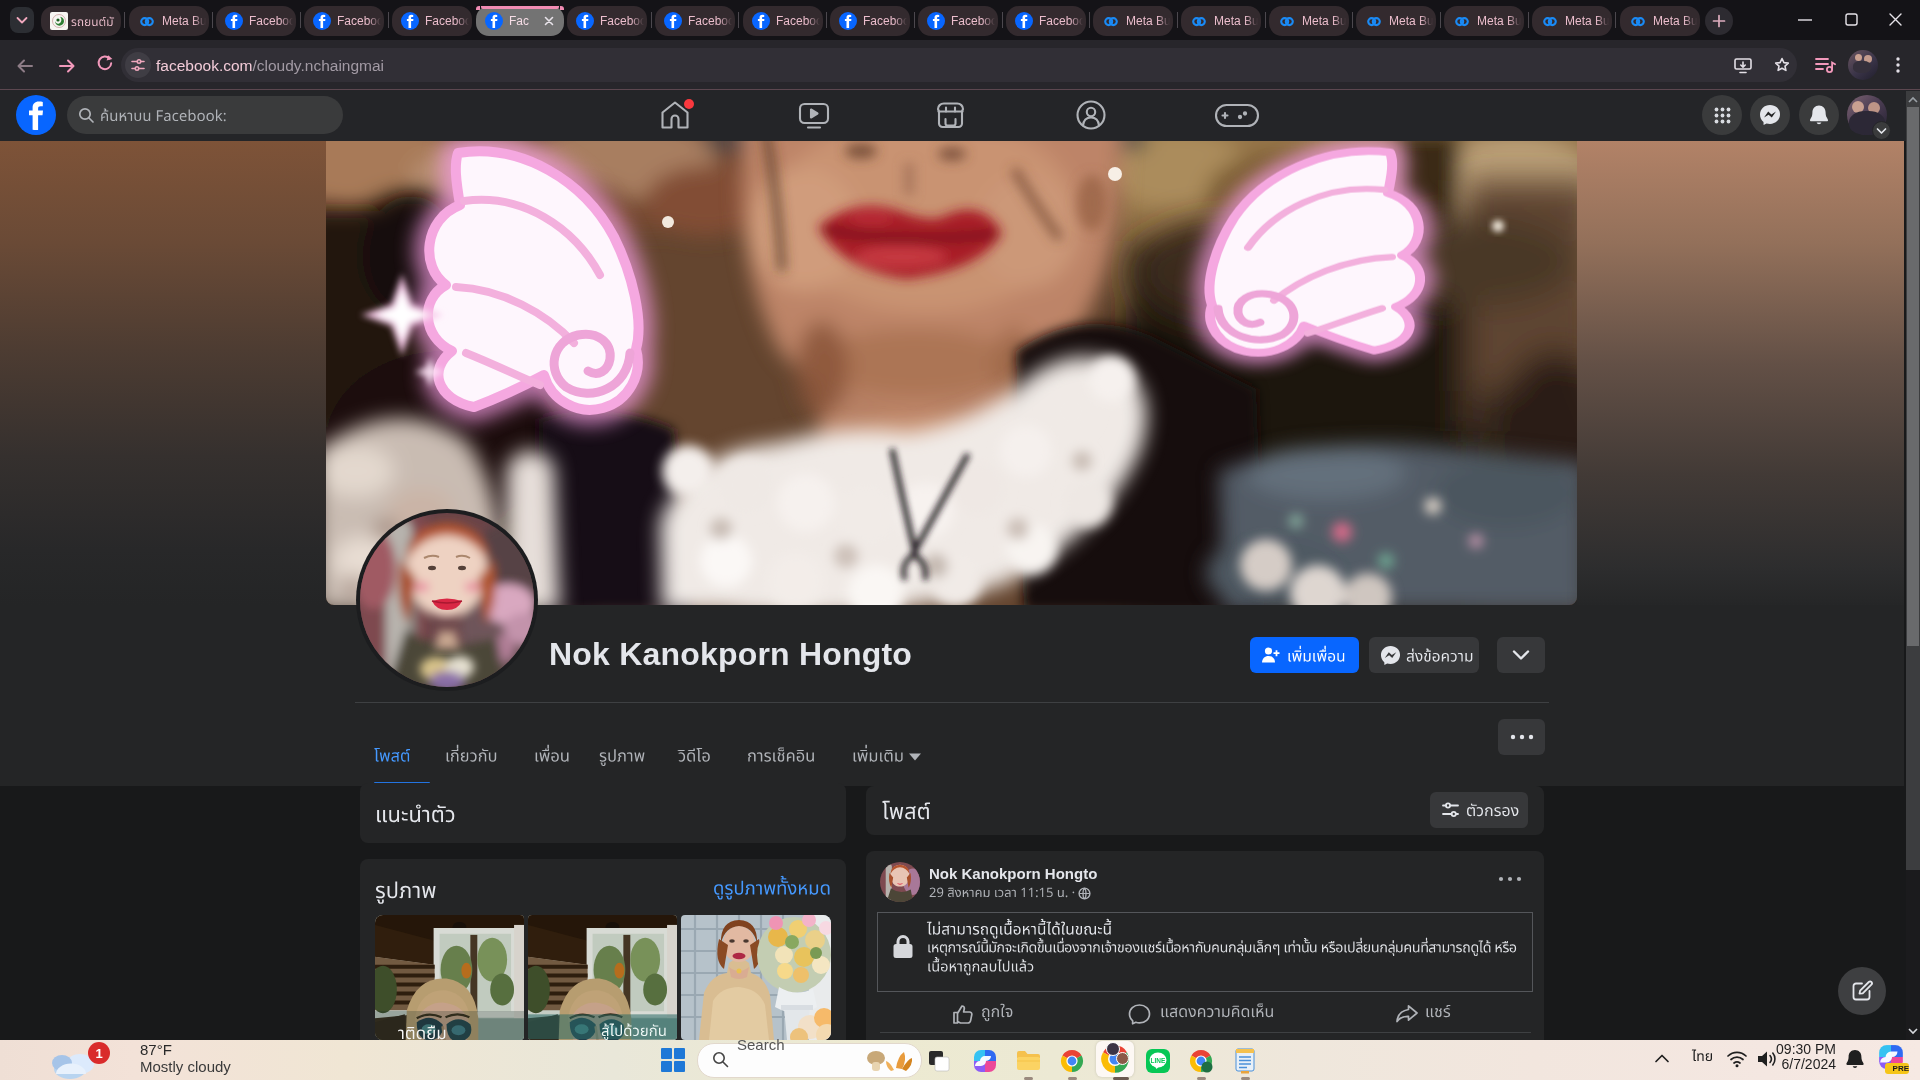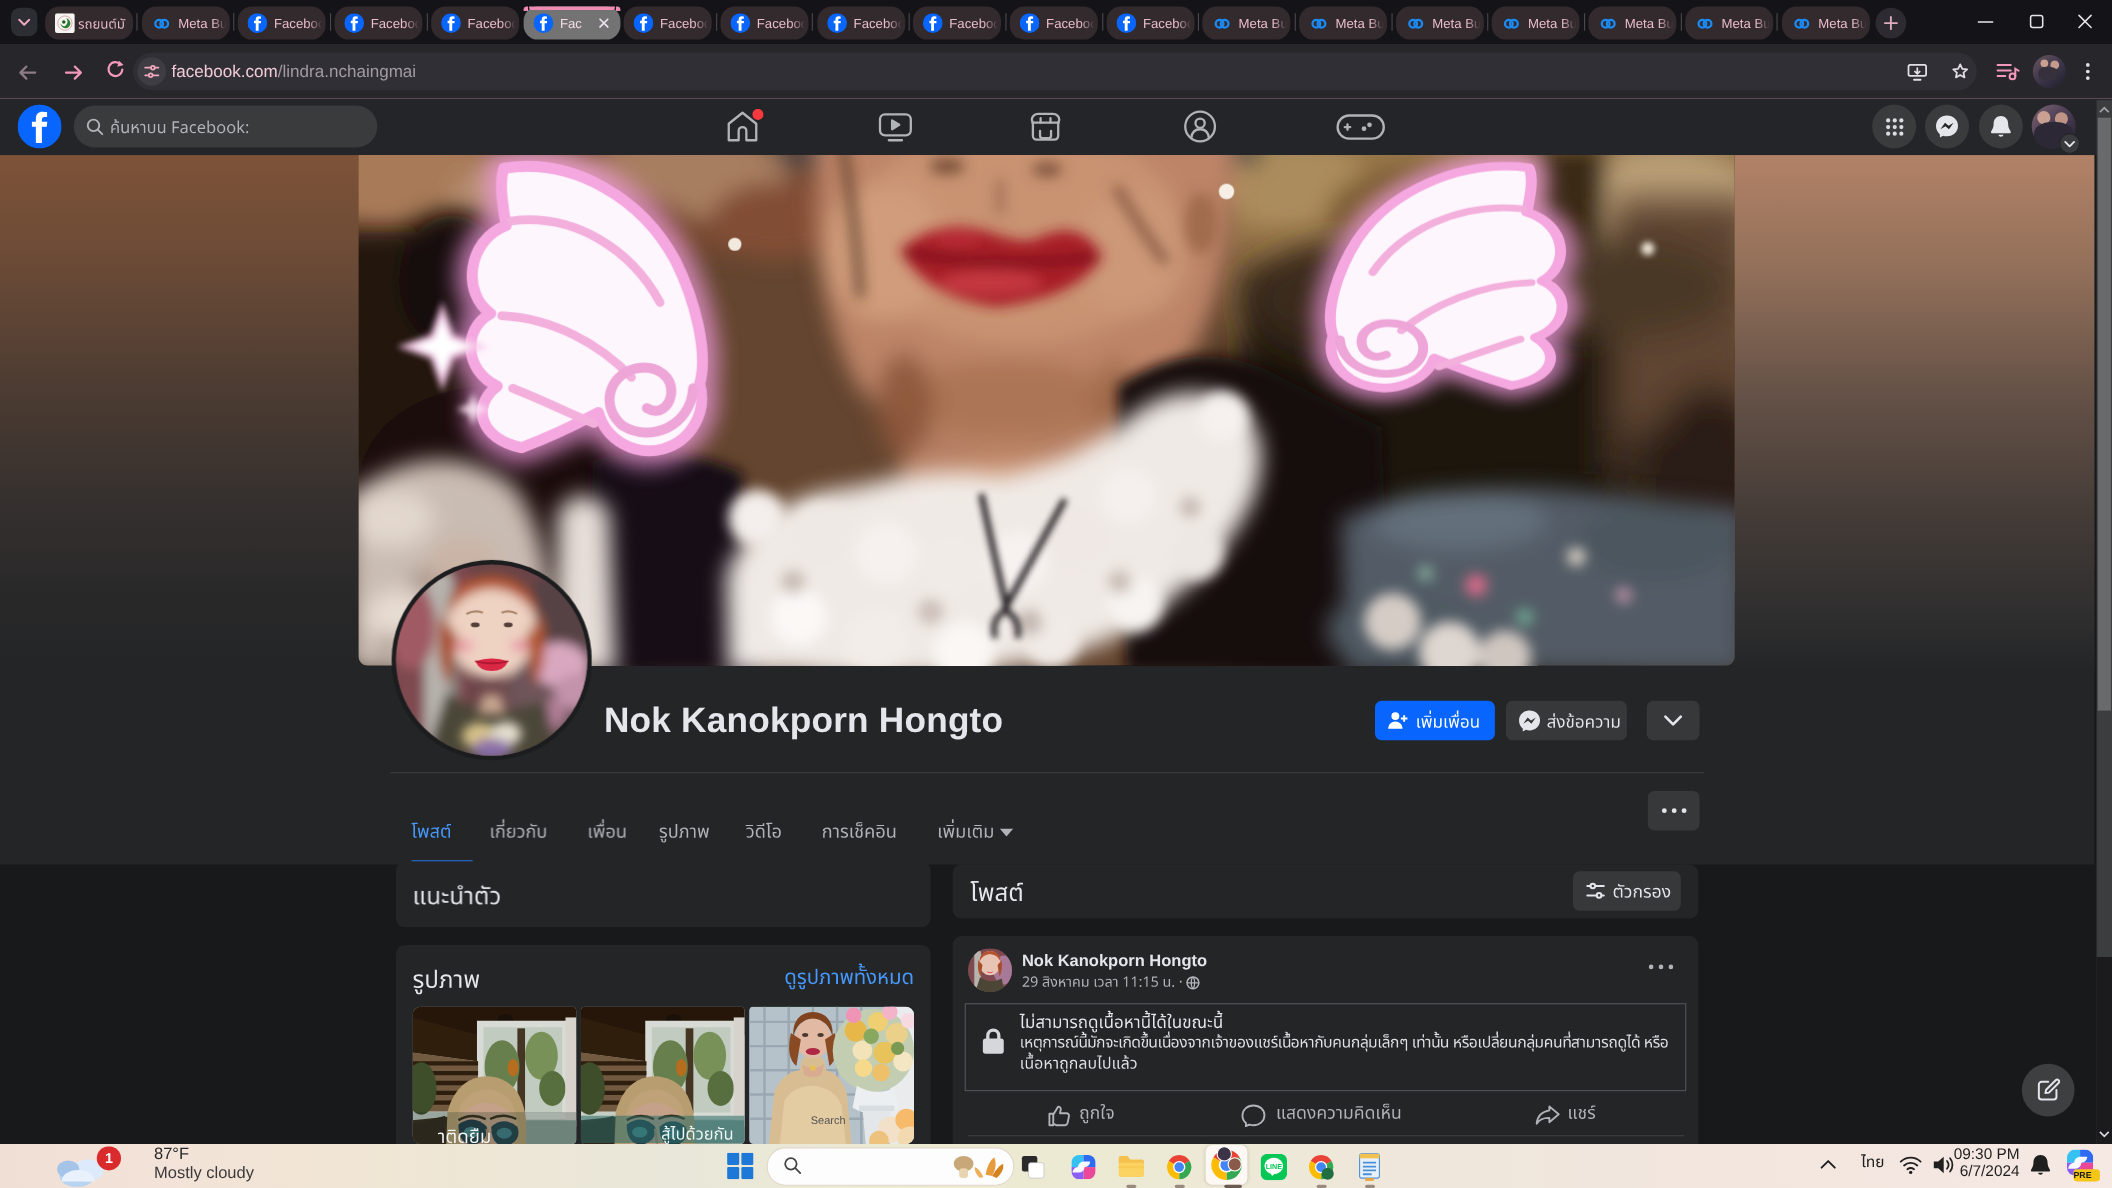--- a/index.html
+++ b/index.html
@@ -210,21 +210,21 @@
 <div class="a" style="left:121px;top:48px;width:1676px;height:34px;border-radius:17px;background:#312f36"></div>
 <div class="a" style="left:125px;top:52px;width:26px;height:26px;border-radius:50%;background:#3f3d44"></div>
 <svg class="a" style="left:129px;top:56px" width="18" height="18" viewBox="0 0 18 18">
       <g stroke="#f0a8bd" stroke-width="1.6" stroke-linecap="round">
         <path d="M3 5.5 h5 M12 5.5 h3"></path>
         <circle cx="10" cy="5.5" r="1.7" fill="none"></circle>
         <path d="M3 12.5 h3 M10 12.5 h5"></path>
         <circle cx="8" cy="12.5" r="1.7" fill="none"></circle>
       </g>
     </svg>
-<div class="a" style="left:156px;top:57px;font-size:15.5px;color:#f2cbd8">facebook.com<span style="color:#a29aa4">/lindra.nchaingmai</span></div>
+<div class="a" style="left:156px;top:57px;font-size:15.5px;color:#f2cbd8">facebook.com<span style="color:#a29aa4">/cloudy.nchaingmai</span></div>
 <svg class="a" style="left:1732px;top:54px" width="62" height="24" viewBox="0 0 62 24">
 <g stroke="#e3dfe6" stroke-width="1.6" fill="none" stroke-linecap="round" stroke-linejoin="round">
 <rect x="3" y="5" width="16" height="10" rx="1.5"></rect>
         <path d="M8 18.5 h6"></path>
         <path d="M11 8 v5 M8.8 11 11 13.2 13.2 11"></path>
 <path d="M50 4.5 51.9 8.6 56.3 9.1 53 12.1 53.9 16.4 50 14.2 46.1 16.4 47 12.1 43.7 9.1 48.1 8.6z"></path>
 </g>
     </svg>
 <svg class="a" style="left:1812px;top:52px" width="26" height="26" viewBox="0 0 26 26">
       <g stroke="#f299bb" stroke-width="1.8" fill="none" stroke-linecap="round">
@@ -769,21 +769,21 @@
         <rect x="13" y="0" width="11" height="11" rx="1"></rect>
         <rect x="0" y="13" width="11" height="11" rx="1"></rect>
         <rect x="13" y="13" width="11" height="11" rx="1"></rect>
       </g>
     </svg>
 <div class="a" style="left:697px;top:1043px;width:223px;height:33px;border-radius:17px;background:#fdfdfd;border:1px solid #e2d8cc"></div>
 <svg class="a" style="left:712px;top:1051px" width="17" height="17" viewBox="0 0 17 17">
       <circle cx="7" cy="7" r="5.2" fill="none" stroke="#444" stroke-width="1.6"></circle>
       <path d="M11 11 15.5 15.5" stroke="#444" stroke-width="1.6" stroke-linecap="round"></path>
     </svg>
-<div class="a" style="left:737px;top:1014px;font-size:10px;color:#555">Search</div>
+<div class="a" style="left:737px;top:1036px;font-size:15px;color:#555">Search</div>
 <circle class="a"></circle>
 <svg class="a" style="left:866px;top:1048px" width="48" height="26" viewBox="0 0 48 26">
 <ellipse cx="10" cy="10" rx="9" ry="7" fill="#c8a878"></ellipse>
       <rect x="6" y="14" width="8" height="9" rx="3" fill="#e8d4b0"></rect>
 <path d="M30 20 q2 -12 8 -16 q3 8 -2 17z" fill="#e89b3c"></path>
       <path d="M36 21 q6 -10 10 -11 q1 7 -6 13z" fill="#d4841f"></path>
       <path d="M28 22 q-4 -8 -8 -9 q0 6 5 10z" fill="#f0b05a"></path>
 </svg>
 <svg class="a" style="left:928px;top:1050px" width="22" height="22" viewBox="0 0 22 22">
       <rect x="1" y="1" width="14" height="14" rx="2" fill="#2a2a2a"></rect>
@@ -886,21 +886,21 @@
         </clipPath>
       </defs>
       <g clip-path="url(#cpg2c)">
         <rect x="1" y="1" width="11" height="11" fill="#35c2f2"></rect>
         <rect x="12" y="1" width="11" height="11" fill="#2f6af2"></rect>
         <rect x="12" y="12" width="11" height="11" fill="#ec4899"></rect>
         <rect x="1" y="12" width="11" height="11" fill="#8b5cf6"></rect>
         <path d="M7 12 a5 5 0 0 1 5-5 h6 a5 5 0 0 1-5 5 5 5 0 0 1 -5 5 h-6 a5 5 0 0 1 5-5z" fill="#fff" opacity=".95"></path>
       </g>
     </svg>
-<div class="a" style="left:1885px;top:1063px;width:24px;height:11px;border-radius:3px;background:#f5c518;font-size:8px;font-weight:bold;color:#1a1a1a;text-align:left;line-height:11px">PRE</div>
+<div class="a" style="left:1885px;top:1063px;width:24px;height:11px;border-radius:3px;background:#f5c518;font-size:8px;font-weight:bold;color:#1a1a1a;text-align:right;line-height:11px">PRE</div>
 <svg style="position:absolute;left:71px;top:13.5px;overflow:visible" width="44" height="17" viewBox="0 -12 44 17">
       <path fill="#e9bcca" d="M2.8 0.1Q2.1 0.1 1.5 -0Q0.9 -0.2 0.5 -0.3L0.8 -1.2Q1 -1.1 1.4 -1Q1.7 -0.9 2.1 -0.8Q2.4 -0.8 2.8 -0.8Q3.5 -0.8 3.9 -1Q4.3 -1.2 4.3 -1.7Q4.3 -2 4.2 -2.2Q4 -2.4 3.7 -2.5Q3.4 -2.7 2.9 -2.9Q2.1 -3.1 1.6 -3.4Q1.1 -3.6 0.8 -4Q0.6 -4.4 0.6 -5Q0.6 -5.5 0.8 -5.9Q1.1 -6.3 1.7 -6.5Q2.2 -6.7 3.1 -6.7Q3.7 -6.7 4.2 -6.6Q4.7 -6.5 5 -6.3V-5.4Q4.8 -5.5 4.5 -5.6Q4.2 -5.7 3.8 -5.8Q3.5 -5.8 3.1 -5.8Q2.3 -5.8 2 -5.6Q1.6 -5.3 1.6 -5Q1.6 -4.8 1.8 -4.6Q1.9 -4.4 2.3 -4.2Q2.7 -4.1 3.3 -3.8Q3.9 -3.6 4.3 -3.4Q4.8 -3.1 5.1 -2.8Q5.4 -2.4 5.4 -1.8Q5.4 -1.3 5.1 -0.9Q4.9 -0.4 4.3 -0.1Q3.8 0.1 2.8 0.1Z M8.2 0.1Q7.8 0.1 7.5 0Q7.2 -0.1 7 -0.4Q6.9 -0.6 6.9 -1.1V-2.3Q6.9 -3 7.2 -3.4Q7.5 -3.7 8 -3.9L8 -3.9L6.6 -4.4V-4.8Q6.6 -5.3 7 -5.7Q7.3 -6.2 7.9 -6.4Q8.5 -6.7 9.4 -6.7Q10.1 -6.7 10.7 -6.5Q11.4 -6.2 11.7 -5.7Q12.1 -5.2 12.1 -4.4V0H11V-4.3Q11 -5.1 10.5 -5.5Q10.1 -5.8 9.3 -5.8Q8.6 -5.8 8.2 -5.5Q7.7 -5.2 7.7 -4.7L9.1 -4.1L9 -3.5Q8.6 -3.5 8.2 -3.3Q7.9 -3.1 7.9 -2.4V-1.3Q7.9 -1 8.1 -0.9Q8.2 -0.8 8.4 -0.8Q8.6 -0.8 8.7 -0.8Q8.8 -0.8 8.9 -0.8L9 -0.1Q8.8 0 8.6 0.1Q8.4 0.1 8.2 0.1Z M16.6 0.1Q15.6 0.1 15 -0.1Q14.4 -0.4 14.2 -0.9Q13.9 -1.3 13.9 -1.9Q13.9 -2.5 14.1 -2.8Q14.3 -3.1 14.5 -3.3Q14.7 -3.5 15 -3.5V-3.6Q14.8 -3.6 14.5 -3.8Q14.2 -4 14.1 -4.3Q13.9 -4.6 13.9 -5Q13.9 -5.4 14.1 -5.8Q14.3 -6.2 14.7 -6.4Q15.1 -6.7 15.9 -6.7Q16.1 -6.7 16.5 -6.6Q16.8 -6.6 16.9 -6.5L16.7 -5.7Q16.6 -5.7 16.4 -5.7Q16.2 -5.8 16 -5.8Q15.5 -5.8 15.2 -5.5Q15 -5.3 15 -4.9Q15 -4.5 15.2 -4.3Q15.4 -4.1 15.7 -4Q16.1 -3.9 16.4 -3.9H16.6V-3.1H16.4Q15.7 -3.1 15.4 -2.9Q15 -2.6 15 -2Q15 -1.7 15.2 -1.4Q15.3 -1.1 15.6 -0.9Q16 -0.8 16.6 -0.8Q17.2 -0.8 17.5 -0.9Q17.9 -1.1 18 -1.4Q18.2 -1.7 18.2 -2.2V-6.6H19.2V-2.3Q19.2 -1 18.6 -0.4Q18 0.1 16.6 0.1Z M23.4 0.1Q22.7 0.1 22.2 -0.1Q21.7 -0.4 21.4 -0.9Q21.2 -1.4 21.2 -2.2V-6.6H22.2V-2.2Q22.2 -1.5 22.6 -1.2Q23 -0.8 23.7 -0.8Q24.5 -0.8 25 -1.3Q25.4 -1.9 25.4 -2.8V-6.6H26.5V0H25.6L25.6 -1H25.5Q25.3 -0.5 24.8 -0.2Q24.2 0.1 23.4 0.1Z M30.9 0.1Q29.9 0.1 29.3 -0.3Q28.8 -0.8 28.5 -1.6Q28.3 -2.4 28.3 -3.4Q28.3 -4.6 28.5 -5.3Q28.8 -6 29.2 -6.4Q29.6 -6.7 30.3 -6.7Q30.7 -6.7 31 -6.6Q31.3 -6.4 31.4 -6.1H31.4Q31.5 -6.4 31.9 -6.6Q32.2 -6.7 32.6 -6.7Q33.4 -6.7 33.8 -6.3Q34.2 -5.9 34.2 -5V0H33.2V-5Q33.2 -5.5 33 -5.6Q32.7 -5.8 32.4 -5.8Q32.1 -5.8 31.9 -5.6Q31.8 -5.5 31.7 -5.1H31.1Q31 -5.5 30.8 -5.7Q30.6 -5.8 30.3 -5.8Q29.9 -5.8 29.6 -5.2Q29.4 -4.7 29.4 -3.4Q29.4 -2.6 29.5 -2Q29.6 -1.4 30 -1.1Q30.3 -0.8 31 -0.8Q31.2 -0.8 31.4 -0.8Q31.5 -0.8 31.7 -0.9L31.8 -0Q31.6 0 31.4 0.1Q31.1 0.1 30.9 0.1Z M32.2 -7.3Q32.1 -7.4 32 -7.6Q32 -7.8 32 -8Q32 -8.3 32.1 -8.5Q32.2 -8.7 32.5 -8.9Q32.7 -9 33.2 -9H34.9V-8.2H33.5Q33.3 -8.2 33.1 -8.1Q33 -8 33 -7.8Q33 -7.7 33 -7.6Q33 -7.5 33.1 -7.4Z M39.3 0.1Q38.6 0.1 38 -0.2Q37.5 -0.5 37.2 -1H37.2L37.1 0H36.3V-6.6H37.3V-2.8Q37.3 -2.2 37.5 -1.7Q37.8 -1.3 38.2 -1Q38.6 -0.8 39.1 -0.8Q39.8 -0.8 40.2 -1.2Q40.5 -1.5 40.5 -2.2V-6.6H41.6V-2.2Q41.6 -1.4 41.3 -0.9Q41.1 -0.4 40.5 -0.1Q40 0.1 39.3 0.1Z M40 -7.6Q39.5 -7.6 39.2 -7.8Q38.9 -7.9 38.7 -8.1Q38.6 -8.4 38.6 -8.6Q38.6 -8.8 38.6 -9Q38.7 -9.2 38.8 -9.3L39.7 -9.2Q39.7 -9.1 39.6 -9Q39.6 -8.9 39.6 -8.8Q39.6 -8.7 39.7 -8.6Q39.8 -8.4 40 -8.4H43.1V-7.6Z"></path>
     </svg>
     <svg style="position:absolute;left:100px;top:106px;overflow:visible" width="128" height="21" viewBox="0 -15 128 21">
       <path fill="#b0b3b8" d="M1.2 0V-5.2Q1.2 -6.8 2 -7.6Q2.8 -8.4 4.6 -8.4Q6.4 -8.4 7.2 -7.6Q8 -6.8 8 -5.2V0H6.7V-5.2Q6.7 -6.3 6.1 -6.8Q5.6 -7.3 4.6 -7.3Q3.6 -7.3 3.1 -6.8Q2.5 -6.3 2.5 -5.2V-3.6L2.6 -3.6Q2.9 -4.2 3.4 -4.3Q3.9 -4.5 4.8 -4.5H5.2V-3.4H4.8Q3.8 -3.4 3.4 -3.2Q2.9 -2.9 2.7 -2.5Q2.5 -2.1 2.5 -1.6V0Z M3.7 -9.5V-10.2Q4 -10.2 4.3 -10.4Q4.6 -10.5 4.8 -10.7Q5 -10.8 5 -11.1Q5 -11.3 4.9 -11.4Q4.8 -11.5 4.6 -11.5Q4.4 -11.5 4.3 -11.5Q4.1 -11.4 4 -11.4L3.7 -12.2Q4 -12.4 4.4 -12.5Q4.7 -12.6 4.9 -12.6Q5.5 -12.6 5.9 -12.3Q6.2 -11.9 6.2 -11.4Q6.2 -11 6 -10.7Q5.8 -10.4 5.5 -10.2L5.4 -10.6H8.3V-9.5Z M13.3 0.1Q12.4 0.1 11.7 -0.2Q11.1 -0.5 10.8 -1.1Q10.4 -1.7 10.4 -2.7V-8.2H11.8V-2.8Q11.8 -1.9 12.2 -1.4Q12.7 -1 13.5 -1Q14.6 -1 15.2 -1.6Q15.8 -2.3 15.8 -3.5V-8.2H17.1V0H16L15.9 -1.2H15.8Q15.6 -0.6 14.9 -0.2Q14.2 0.1 13.3 0.1Z M19.7 0V-8.2H21.1V-4.7H21.1L24.5 -8.2H26.1V-8.2L21.1 -3.1V0ZM24.8 0V-2.9Q24.8 -3.8 24.3 -4.3Q23.8 -4.8 22.5 -4.8L23.3 -5.7Q24.2 -5.7 24.9 -5.4Q25.5 -5.1 25.8 -4.4Q26.2 -3.8 26.2 -2.9V0Z M30.8 0V-5.8Q30.8 -6.6 30.4 -6.9Q30.1 -7.3 29.3 -7.3Q28.7 -7.3 28.3 -7.1Q27.8 -7 27.4 -6.7V-7.9Q27.7 -8.1 28.2 -8.2Q28.8 -8.4 29.5 -8.4Q30.3 -8.4 30.9 -8.1Q31.5 -7.9 31.8 -7.4Q32.1 -6.9 32.1 -6V0Z M37.8 0.1Q36 0.1 35.3 -0.7Q34.5 -1.5 34.5 -3V-8.2H35.8V-3Q35.8 -1.9 36.3 -1.5Q36.8 -1 37.8 -1Q38.8 -1 39.3 -1.5Q39.8 -1.9 39.8 -3V-8.2H41.1V-3Q41.1 -1.5 40.4 -0.7Q39.6 0.1 37.8 0.1Z M46.4 0.1Q45.5 0.1 44.9 -0.2Q44.2 -0.5 43.9 -1.1Q43.6 -1.7 43.6 -2.7V-8.2H44.9V-2.8Q44.9 -1.9 45.4 -1.4Q45.8 -1 46.7 -1Q47.7 -1 48.3 -1.6Q48.9 -2.3 48.9 -3.5V-8.2H50.2V0H49.1L49.1 -1.2H49Q48.7 -0.6 48.1 -0.2Q47.4 0.1 46.4 0.1Z M58.3 0H56.9V-10.7H62.9V-9.5H58.3V-5.7H62.6V-4.5H58.3Z M67.6 -8.2Q69 -8.2 69.7 -7.5Q70.4 -6.9 70.4 -5.5V0H69.5L69.2 -1.1H69.2Q68.8 -0.7 68.5 -0.4Q68.1 -0.1 67.6 0Q67.1 0.1 66.5 0.1Q65.7 0.1 65.2 -0.1Q64.6 -0.4 64.3 -0.9Q63.9 -1.4 63.9 -2.2Q63.9 -3.4 64.9 -4.1Q65.8 -4.7 67.8 -4.8L69.1 -4.8V-5.3Q69.1 -6.3 68.7 -6.7Q68.3 -7.1 67.5 -7.1Q66.9 -7.1 66.3 -6.9Q65.7 -6.7 65.2 -6.5L64.8 -7.5Q65.3 -7.8 66.1 -8Q66.8 -8.2 67.6 -8.2ZM67.9 -3.9Q66.4 -3.8 65.9 -3.4Q65.3 -3 65.3 -2.2Q65.3 -1.5 65.7 -1.2Q66.1 -0.9 66.8 -0.9Q67.8 -0.9 68.5 -1.5Q69.1 -2 69.1 -3.2V-3.9Z M76.2 0.1Q75.1 0.1 74.3 -0.3Q73.4 -0.7 73 -1.6Q72.5 -2.5 72.5 -4Q72.5 -5.5 73 -6.4Q73.5 -7.3 74.3 -7.8Q75.2 -8.2 76.2 -8.2Q76.9 -8.2 77.4 -8.1Q78 -7.9 78.4 -7.8L78 -6.7Q77.6 -6.8 77.1 -6.9Q76.6 -7 76.2 -7Q75.4 -7 74.9 -6.7Q74.4 -6.3 74.1 -5.7Q73.8 -5 73.8 -4Q73.8 -3 74.1 -2.4Q74.4 -1.7 74.9 -1.3Q75.4 -1 76.1 -1Q76.8 -1 77.3 -1.1Q77.8 -1.3 78.2 -1.5V-0.3Q77.8 -0.1 77.3 0Q76.8 0.1 76.2 0.1Z M83.2 -8.2Q84.3 -8.2 85 -7.7Q85.8 -7.3 86.2 -6.5Q86.5 -5.7 86.5 -4.6V-3.8H81Q81.1 -2.4 81.7 -1.7Q82.4 -1 83.6 -1Q84.4 -1 85 -1.1Q85.6 -1.3 86.2 -1.5V-0.4Q85.6 -0.1 85 0Q84.4 0.1 83.5 0.1Q82.4 0.1 81.5 -0.3Q80.7 -0.8 80.2 -1.7Q79.7 -2.6 79.7 -4Q79.7 -5.3 80.1 -6.2Q80.6 -7.2 81.4 -7.7Q82.2 -8.2 83.2 -8.2ZM83.2 -7.1Q82.3 -7.1 81.7 -6.5Q81.2 -5.9 81.1 -4.8H85.2Q85.2 -5.5 85 -6Q84.8 -6.5 84.3 -6.8Q83.9 -7.1 83.2 -7.1Z M89.9 -8.6Q89.9 -8.1 89.9 -7.7Q89.9 -7.2 89.8 -7H89.9Q90.3 -7.5 90.9 -7.8Q91.5 -8.2 92.4 -8.2Q93.9 -8.2 94.8 -7.1Q95.7 -6.1 95.7 -4Q95.7 -2.6 95.3 -1.7Q94.9 -0.8 94.1 -0.3Q93.4 0.1 92.4 0.1Q91.5 0.1 90.9 -0.2Q90.3 -0.5 89.9 -1H89.8L89.5 0H88.6V-11.4H89.9ZM92.2 -7.1Q91.3 -7.1 90.8 -6.8Q90.3 -6.4 90.1 -5.8Q89.9 -5.1 89.9 -4.1V-4Q89.9 -2.5 90.4 -1.7Q90.9 -0.9 92.2 -0.9Q93.3 -0.9 93.8 -1.7Q94.3 -2.5 94.3 -4Q94.3 -5.5 93.8 -6.3Q93.3 -7.1 92.2 -7.1Z M104.8 -4Q104.8 -3 104.5 -2.3Q104.3 -1.5 103.8 -0.9Q103.3 -0.4 102.6 -0.1Q101.9 0.1 101.1 0.1Q100.3 0.1 99.6 -0.1Q98.9 -0.4 98.4 -0.9Q97.9 -1.5 97.6 -2.3Q97.4 -3 97.4 -4Q97.4 -5.4 97.8 -6.3Q98.3 -7.2 99.1 -7.7Q99.9 -8.2 101.1 -8.2Q102.2 -8.2 103 -7.7Q103.9 -7.2 104.3 -6.3Q104.8 -5.4 104.8 -4ZM98.7 -4Q98.7 -3.1 99 -2.4Q99.2 -1.7 99.8 -1.3Q100.3 -0.9 101.1 -0.9Q101.9 -0.9 102.4 -1.3Q102.9 -1.7 103.2 -2.4Q103.4 -3.1 103.4 -4Q103.4 -5 103.2 -5.7Q102.9 -6.3 102.4 -6.7Q101.9 -7.1 101.1 -7.1Q99.8 -7.1 99.3 -6.3Q98.7 -5.5 98.7 -4Z M113.9 -4Q113.9 -3 113.6 -2.3Q113.4 -1.5 112.9 -0.9Q112.4 -0.4 111.7 -0.1Q111 0.1 110.1 0.1Q109.3 0.1 108.7 -0.1Q108 -0.4 107.5 -0.9Q107 -1.5 106.7 -2.3Q106.4 -3 106.4 -4Q106.4 -5.4 106.9 -6.3Q107.3 -7.2 108.2 -7.7Q109 -8.2 110.2 -8.2Q111.3 -8.2 112.1 -7.7Q112.9 -7.2 113.4 -6.3Q113.9 -5.4 113.9 -4ZM107.8 -4Q107.8 -3.1 108.1 -2.4Q108.3 -1.7 108.8 -1.3Q109.3 -0.9 110.2 -0.9Q111 -0.9 111.5 -1.3Q112 -1.7 112.3 -2.4Q112.5 -3.1 112.5 -4Q112.5 -5 112.3 -5.7Q112 -6.3 111.5 -6.7Q111 -7.1 110.1 -7.1Q108.9 -7.1 108.4 -6.3Q107.8 -5.5 107.8 -4Z M117.3 -5.4Q117.3 -5.2 117.2 -4.8Q117.2 -4.4 117.2 -4.1H117.3Q117.4 -4.3 117.5 -4.5Q117.7 -4.7 117.9 -4.9Q118.1 -5.2 118.2 -5.3L120.8 -8H122.3L119.1 -4.6L122.6 0H121L118.2 -3.8L117.3 -3V0H116V-11.4H117.3Z M123.8 -0.8Q123.8 -1.4 124.1 -1.6Q124.3 -1.8 124.7 -1.8Q125.1 -1.8 125.4 -1.6Q125.6 -1.4 125.6 -0.8Q125.6 -0.3 125.4 -0Q125.1 0.2 124.7 0.2Q124.3 0.2 124.1 -0Q123.8 -0.3 123.8 -0.8ZM123.8 -7.2Q123.8 -7.8 124.1 -8Q124.3 -8.2 124.7 -8.2Q125.1 -8.2 125.4 -8Q125.6 -7.8 125.6 -7.2Q125.6 -6.7 125.4 -6.4Q125.1 -6.2 124.7 -6.2Q124.3 -6.2 124.1 -6.4Q123.8 -6.7 123.8 -7.2Z"></path>
     </svg>
     <svg style="position:absolute;left:374px;top:744.5px;overflow:visible" width="38" height="23" viewBox="0 -16.5 38 23">
       <path fill="#4599ff" d="M1.8 -7.4V-10.6Q1.8 -11.6 1.3 -12Q0.9 -12.5 0.1 -12.5V-13.1L1.4 -13.6H5.8V-12.5H2.4L2.4 -12.4Q2.8 -12.2 3 -11.7Q3.3 -11.2 3.3 -10.3V-7.4ZM3.6 0.2Q3.2 0.2 2.8 0Q2.3 -0.1 2.1 -0.5Q1.8 -0.9 1.8 -1.6V-9H3.3V-1.7Q3.3 -1.4 3.4 -1.2Q3.6 -1 4 -1Q4.1 -1 4.3 -1.1Q4.5 -1.1 4.6 -1.2L4.8 -0.1Q4.5 0.1 4.2 0.1Q3.9 0.2 3.6 0.2Z M7.4 0 5.8 -9H7.3L7.9 -5.1Q8 -4.6 8.1 -3.9Q8.2 -3.1 8.3 -2.1H8.3Q8.5 -2.8 8.6 -3.3Q8.7 -3.9 8.9 -4.4Q9 -4.8 9.1 -5.2L10.2 -9H11.4L12.5 -5.2Q12.6 -4.8 12.7 -4.4Q12.9 -3.9 13 -3.3Q13.2 -2.8 13.3 -2.1H13.4Q13.5 -3.1 13.5 -3.9Q13.6 -4.6 13.7 -5.1L14.4 -9H15.9L14.2 0H12.8L11.3 -4.9Q11.2 -5.3 11.1 -5.8Q11 -6.2 10.9 -6.9H10.8Q10.7 -6.5 10.6 -6.1Q10.6 -5.7 10.5 -5.5Q10.4 -5.2 10.3 -4.9L8.8 0Z M23.2 0V-6Q23.2 -7.1 22.7 -7.5Q22.2 -8 21.1 -8Q20.2 -8 19.5 -7.8Q18.7 -7.6 18.1 -7.2V-8.5Q18.5 -8.8 19.4 -9Q20.2 -9.2 21.2 -9.2Q22.1 -9.2 22.7 -9Q23.3 -8.8 23.6 -8.3Q24.2 -8 24.4 -7.5Q24.6 -6.9 24.6 -6.1V0ZM20.3 0.2Q18.9 0.2 18.1 -0.5Q17.4 -1.2 17.4 -2.4Q17.4 -3.8 18.4 -4.5Q19.4 -5.3 21.6 -5.4L23.5 -5.5V-4.3L21.8 -4.2Q20.1 -4.1 19.5 -3.7Q18.8 -3.3 18.8 -2.5Q18.8 -1.7 19.3 -1.4Q19.8 -1 20.6 -1Q20.9 -1 21.1 -1.1Q21.4 -1.1 21.6 -1.2L21.8 -0.1Q21.5 0 21.1 0.1Q20.8 0.2 20.3 0.2ZM23.6 -7.8 22.7 -8.5Q23.2 -8.6 23.5 -8.9Q23.9 -9.1 23.9 -9.6H25.4Q25.4 -9.1 25.1 -8.7Q24.9 -8.3 24.5 -8.1Q24.1 -7.9 23.6 -7.8Z M30.5 0.2Q29.1 0.2 28.4 -0.5Q27.6 -1.1 27.3 -2.2Q27 -3.3 27 -4.7Q27 -6.3 27.3 -7.3Q27.6 -8.3 28.2 -8.8Q28.8 -9.2 29.7 -9.2Q30.3 -9.2 30.7 -9Q31.1 -8.8 31.2 -8.3H31.3Q31.5 -8.8 31.9 -9Q32.3 -9.2 32.9 -9.2Q34 -9.2 34.6 -8.6Q35.1 -8.1 35.1 -6.9V0H33.7V-6.9Q33.7 -7.5 33.4 -7.8Q33.1 -8 32.7 -8Q32.2 -8 32 -7.8Q31.8 -7.5 31.7 -7H30.8Q30.7 -7.6 30.4 -7.8Q30.2 -8 29.8 -8Q29.2 -8 28.8 -7.2Q28.5 -6.5 28.5 -4.7Q28.5 -3.5 28.7 -2.7Q28.8 -1.9 29.3 -1.5Q29.8 -1.1 30.7 -1.1Q31 -1.1 31.3 -1.1Q31.5 -1.1 31.7 -1.2L31.8 -0Q31.6 0.1 31.2 0.1Q30.9 0.2 30.5 0.2Z M32.3 -10Q32.2 -10.2 32.1 -10.5Q32 -10.8 32 -11Q32 -11.4 32.2 -11.7Q32.3 -12 32.7 -12.2Q33.1 -12.4 33.8 -12.4H36V-11.3H34.2Q33.8 -11.3 33.6 -11.1Q33.4 -11 33.4 -10.7Q33.4 -10.6 33.5 -10.5Q33.5 -10.3 33.6 -10.2Z"></path>
     </svg>
     <svg style="position:absolute;left:445px;top:744.5px;overflow:visible" width="54" height="23" viewBox="0 -16.5 54 23">

